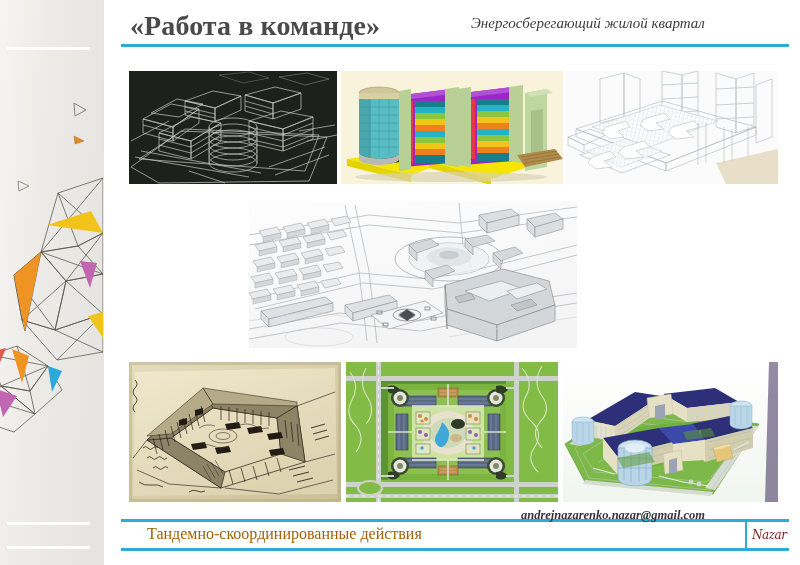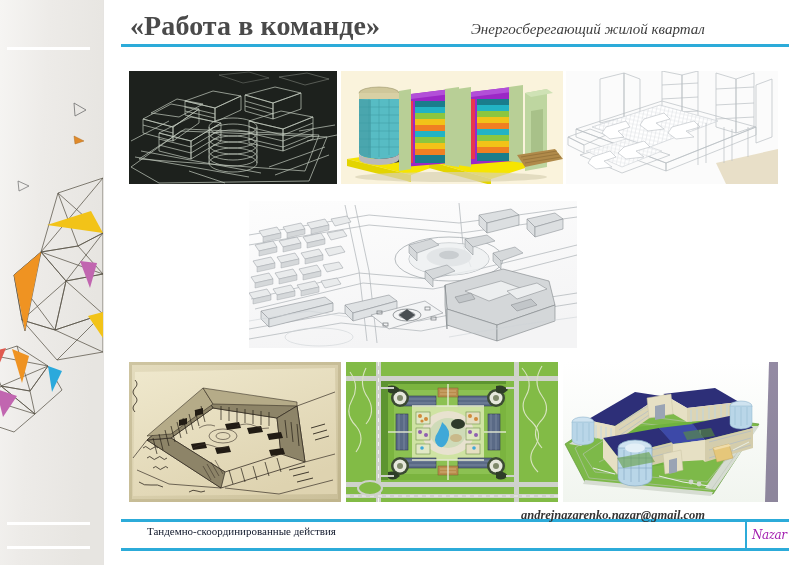--- a/index.html
+++ b/index.html
@@ -64,21 +64,21 @@
     position: absolute;
     left: 9px; top: 0px;
     font-size: 28px;
     font-weight: bold;
     color: #4a4a4a;
     letter-spacing: 0.1px;
     white-space: nowrap;
   }
   .subtitle {
     position: absolute;
-    left: 350px; top: 11px;
+    left: 350px; top: 5px;
     font-size: 15px;
     font-style: italic;
     color: #3d3d3d;
     white-space: nowrap;
   }
   .rule-top {
     position: absolute;
     left: 121px; top: 44px;
     width: 668px; height: 3px;
     background: #2cabd9;
@@ -93,22 +93,22 @@
   }
   .rule-bot-2 {
     position: absolute;
     left: 121px; top: 548px;
     width: 668px; height: 3px;
     background: #2cabd9;
   }
   .footer-text {
     position: absolute;
     left: 147px; top: 525px;
-    font-size: 11px;
-    color: #0f172a;
+    font-size: 16px;
+    color: #a16207;
     white-space: nowrap;
   }
   .footer-email {
     position: absolute;
     left: 521px; top: 508px;
     font-size: 12.5px;
     font-style: italic;
     font-weight: bold;
     color: #343434;
     white-space: nowrap;
@@ -119,21 +119,21 @@
     width: 2px; height: 26px;
     background: #2cabd9;
   }
   .footer-logo {
     position: absolute;
     left: 752px; top: 528px;
     width: 40px; height: 18px;
     font-family: "DejaVu Serif", serif;
     font-style: italic;
     font-size: 12px;
-    color: #a21caf;
+    color: #7f1d1d;
     letter-spacing: -0.5px;
   }
 
   
   .img-tile {
     position: absolute;
     overflow: hidden;
   }
   
   #tile-wireframe-dark { left: 129px; top: 71px; width: 208px; height: 113px; }

